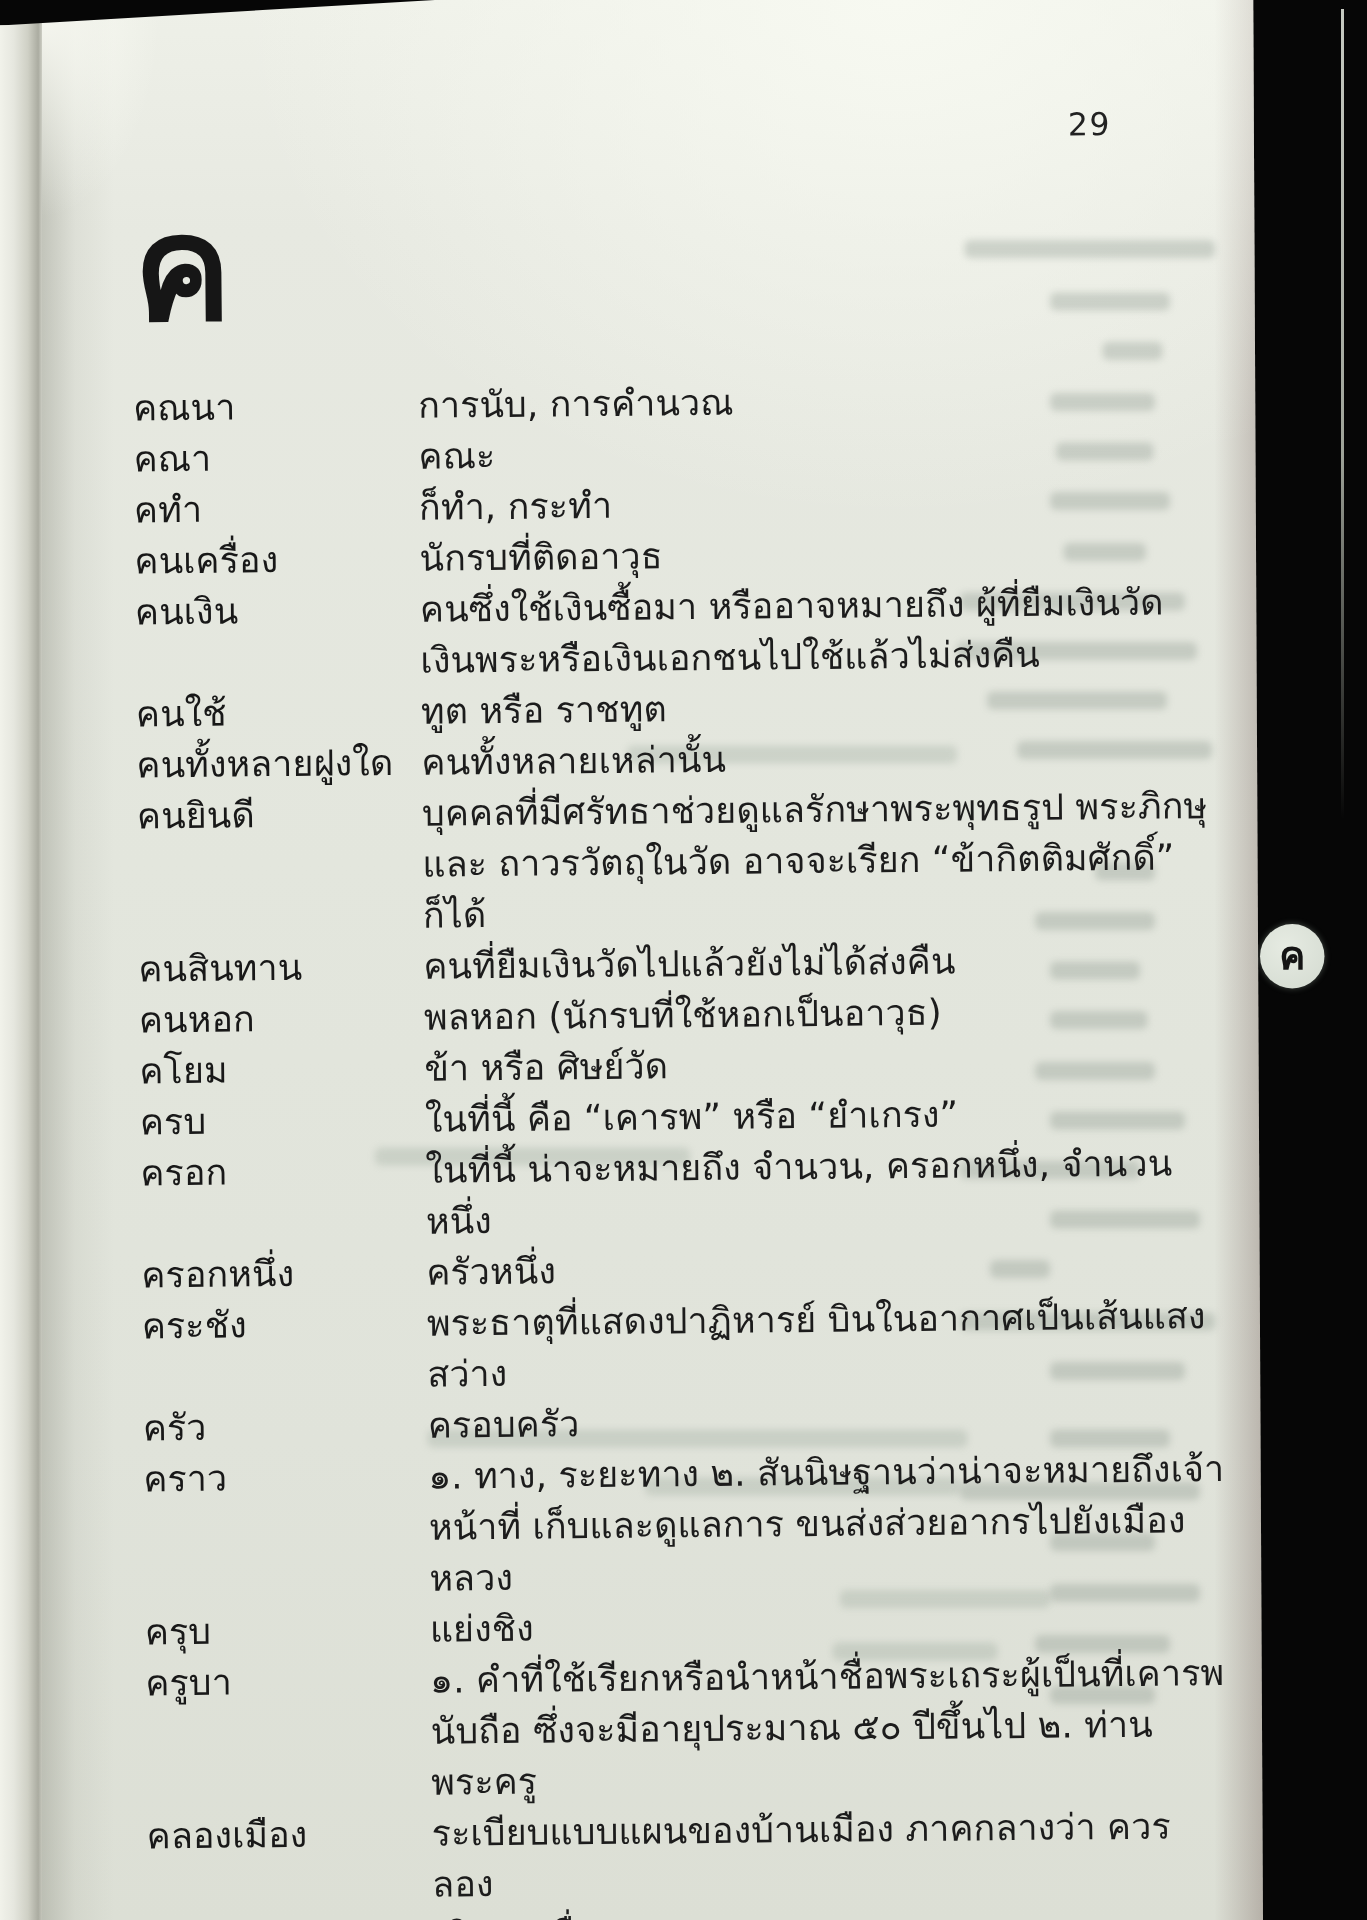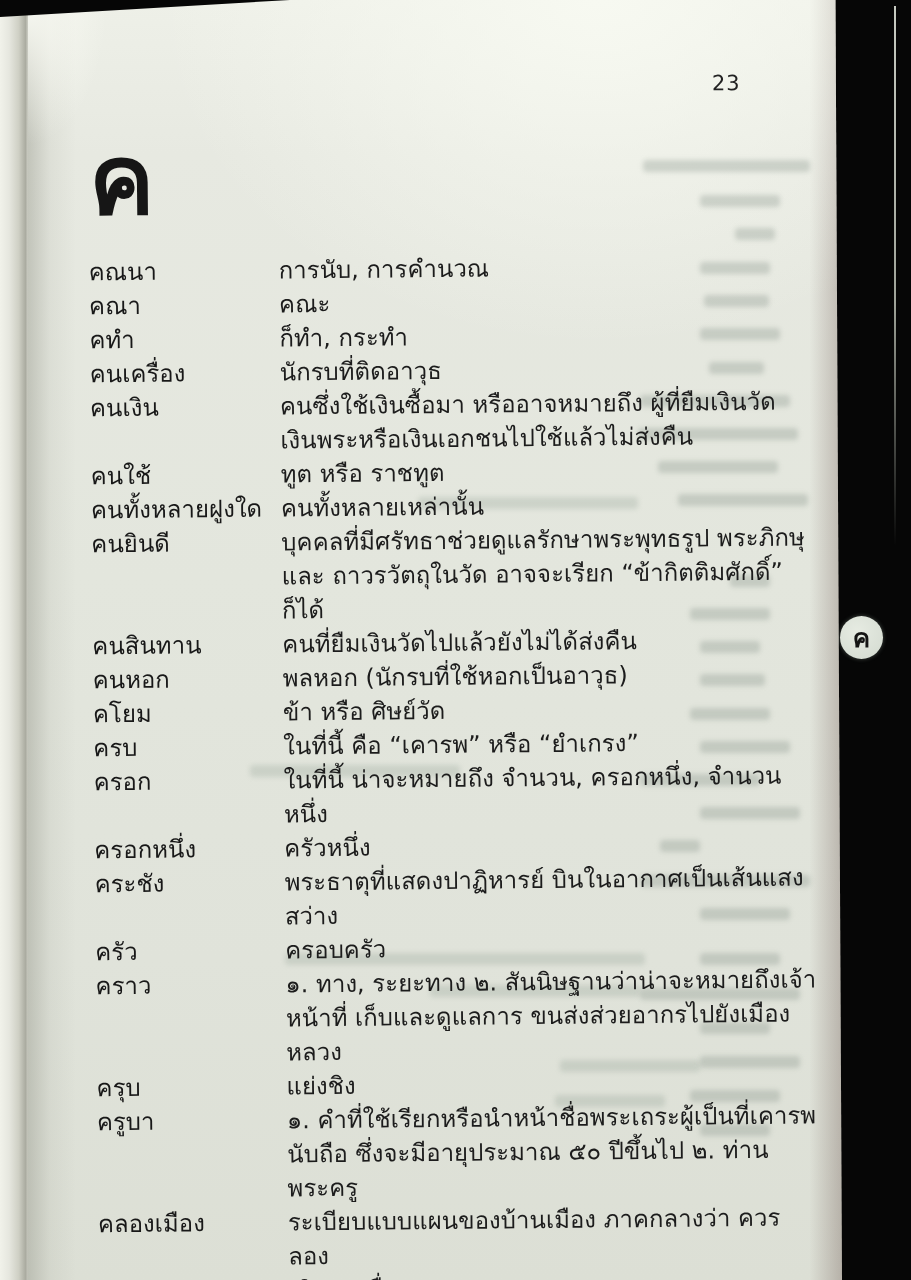--- a/index.html
+++ b/index.html
@@ -113,21 +113,21 @@
     <div class="ghost" style="left:612px;top:988px;width:160px"></div>
     <div class="ghost" style="left:672px;top:1022px;width:70px"></div>
     <div class="ghost w" style="left:532px;top:1060px;width:140px"></div>
     <div class="ghost" style="left:672px;top:1056px;width:100px"></div>
     <div class="ghost w" style="left:527px;top:1095px;width:110px"></div>
     <div class="ghost" style="left:662px;top:1090px;width:90px"></div>
     <div class="ghost" style="left:672px;top:1124px;width:70px"></div>
   </div>
 
   <div class="content">
-    <div class="page-number">23</div>
+    <div class="page-number">29</div>
     <div class="section-letter">ค</div>
     <div class="entry-list">
   <div class="entry">
     <div class="word">คณนา</div>
     <div class="def">การนับ, การคำนวณ</div>
   </div>
 
   <div class="entry">
     <div class="word">คณา</div>
     <div class="def">คณะ</div>

